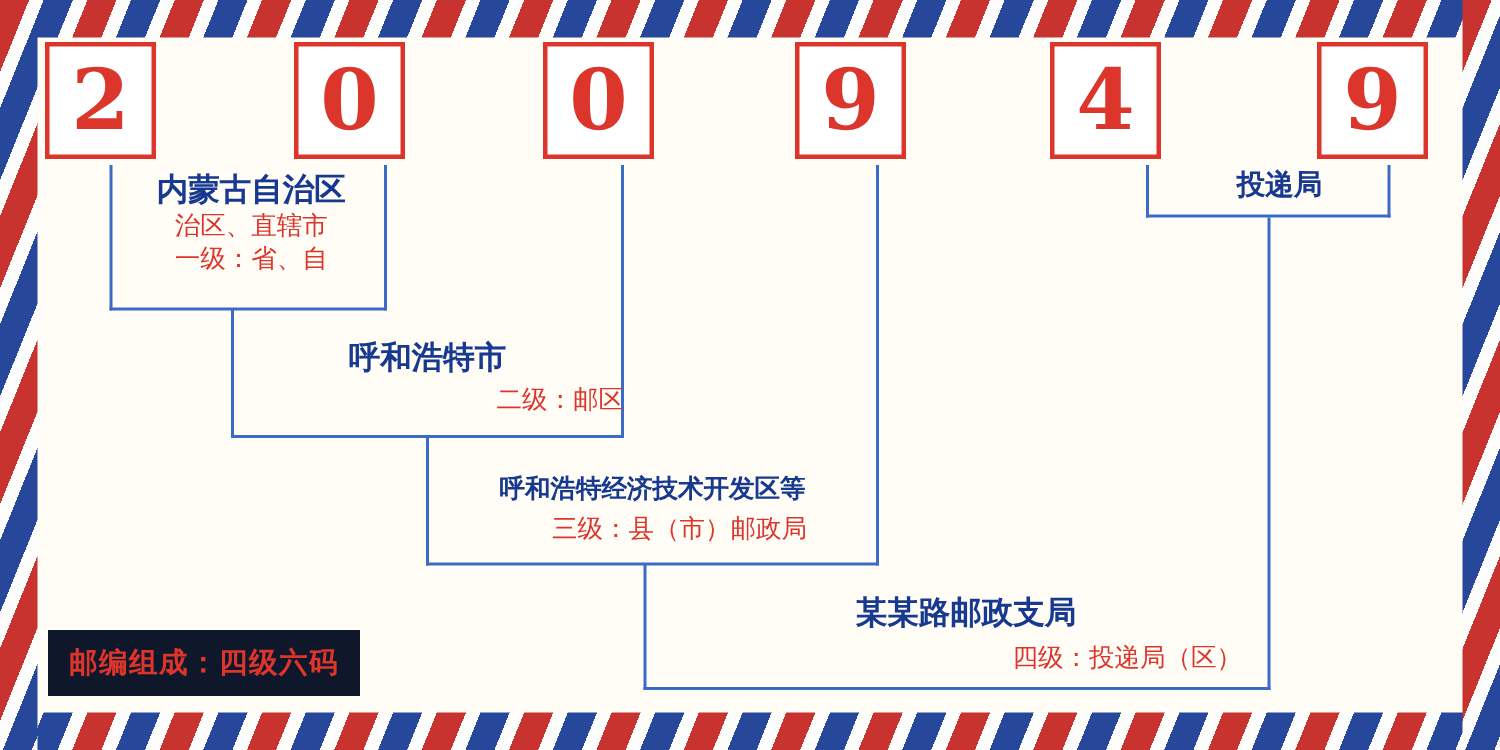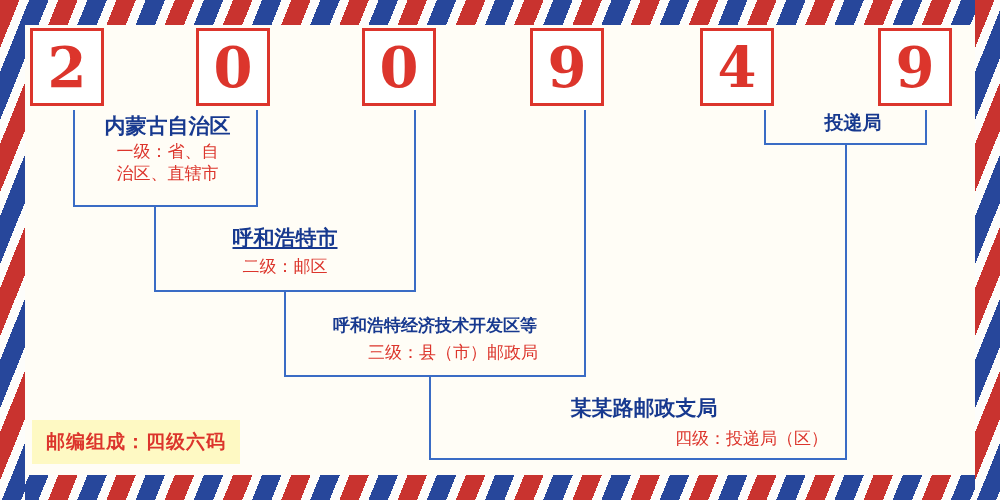--- a/index.html
+++ b/index.html
@@ -32,32 +32,32 @@
 
   
   .line { position:absolute; background:#3a6cc5; }
   .h { height:2px; } .v { width:2px; }
 
   
   .lbl-title { position:absolute; color:#17398f; font-weight:bold; text-align:center; }
   .lbl-desc  { position:absolute; color:#dc352c; text-align:center; }
   .t-a { left:75px;  top:112px; width:185px; font-size:21px; }
   .d-a { left:75px;  top:140px; width:185px; font-size:17px; line-height:22px; }
-  .t-b { left:154px; top:224px; width:262px; font-size:21px;text-decoration:underline; }
-  .d-b { left:154px; top:255px; width:262px; font-size:17px; }
+  .t-b { left:154px; top:224px; width:262px; font-size:21px; }
+  .d-b { left:154px; top:255px; width:262px; font-size:17px;text-align:right; }
   .t-c { left:284px; top:314px; width:302px; font-size:17px; }
   .d-c { left:284px; top:341px; width:338px; font-size:17px; }
   .t-d { left:460px; top:394px; width:368px; font-size:21px; }
   .d-d { left:460px; top:427px; width:368px; font-size:17px;text-align:right; }
   .t-e { left:764px; top:110px; width:178px; font-size:19px; }
 
   
   .badge {
     position:absolute; left:32px; top:420px;
-    background:#fef9c3; color:#dc352c; font-weight:bold;
+    background:#0f172a; color:#dc352c; font-weight:bold;
     font-size:19px; padding:9px 14px; letter-spacing:1px;
   }
 </style>
 </head>
 <body>
 
 <div class="canvas">
 
   <div class="stripe stripe-top"></div>
   <div class="stripe stripe-bottom"></div>
@@ -98,22 +98,22 @@
   <div class="line v" style="left:429px; top:376px; height:84px;"></div>
   <div class="line h" style="left:429px; top:458px; width:418px;"></div>
   <div class="line v" style="left:845px; top:145px; height:315px;"></div>
 
   <div class="line v" style="left:764px; top:110px; height:35px;"></div>
   <div class="line h" style="left:764px; top:143px; width:163px;"></div>
   <div class="line v" style="left:925px; top:110px; height:35px;"></div>
 
   <div class="lbl-title t-a">内蒙古自治区</div>
   <div class="lbl-desc d-a">
+    <div>治区、直辖市</div>
     <div>一级：省、自</div>
-    <div>治区、直辖市</div>
   </div>
 
   <div class="lbl-title t-b">呼和浩特市</div>
   <div class="lbl-desc d-b">二级：邮区</div>
 
   <div class="lbl-title t-c">呼和浩特经济技术开发区等</div>
   <div class="lbl-desc d-c">三级：县（市）邮政局</div>
 
   <div class="lbl-title t-d">某某路邮政支局</div>
   <div class="lbl-desc d-d">四级：投递局（区）</div>

